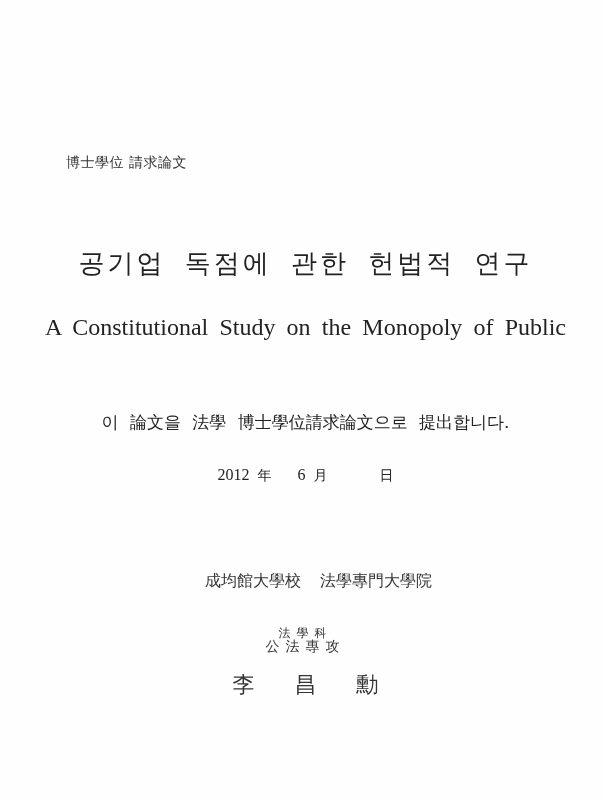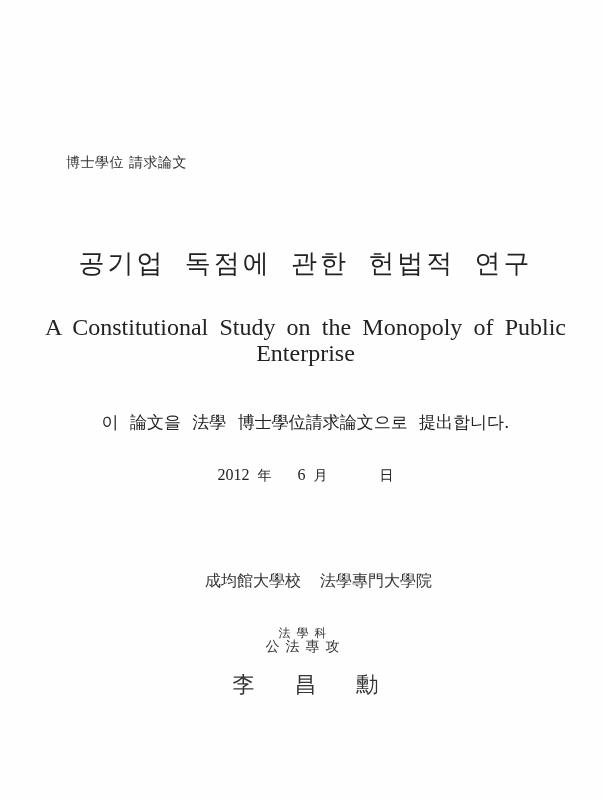--- a/index.html
+++ b/index.html
@@ -120,21 +120,20 @@
 <body>
 
 <div class="page">
 
   <div class="abs hdr hdr1">博士學位  請求論文</div>
 
   <div class="abs center ko-title">공기업 독점에 관한 헌법적 연구</div>
 
   <div class="abs center en-title">
     <span class="line1">A Constitutional Study on the Monopoly of Public</span>
-    <span class="line2">Enterprise</span>
   </div>
 
   <div class="abs center submit">이 論文을 法學 博士學位請求論文으로 提出합니다.</div>
 
   <div class="abs center date">
     <span class="yr">2012</span><span class="yk">年</span><span class="mo">6</span><span class="mk">月</span><span class="dk">日</span>
   </div>
 
   <div class="abs center univ">成均館大學校  法學專門大學院</div>
   <div class="abs center dept">法學科</div>

